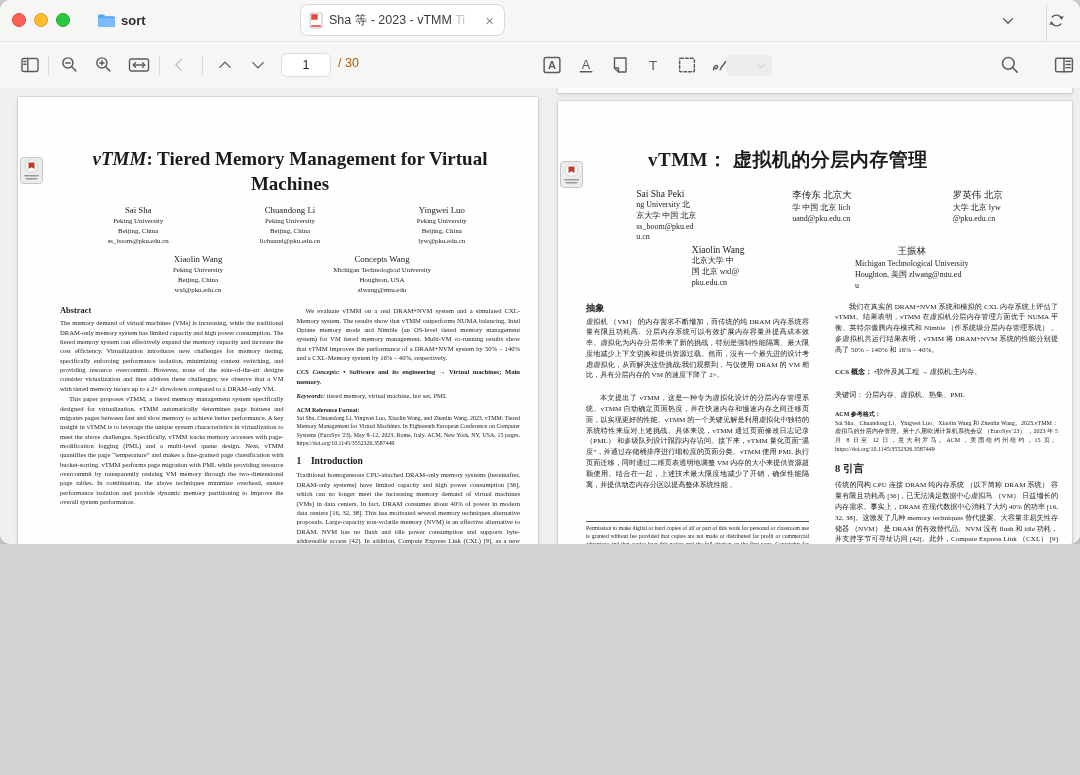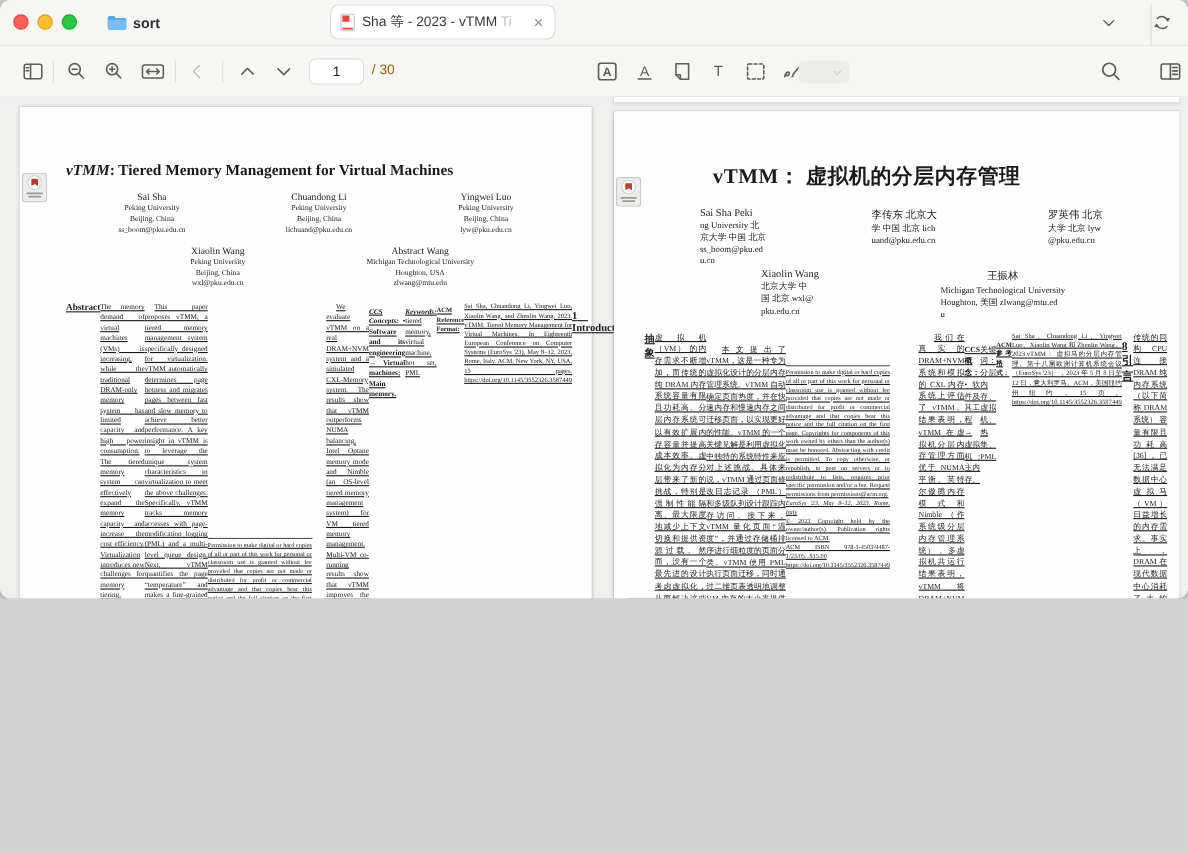--- a/index.html
+++ b/index.html
@@ -35,29 +35,29 @@
   .content{position:absolute;left:0;top:88px;width:100%;height:687px;background:#efefee;overflow:hidden;}
   .paper{position:absolute;background:#fefefe;box-shadow:0 0 1px rgba(0,0,0,.35),0 1px 4px rgba(0,0,0,.16);}
   .p-en{left:18px;top:9px;width:520px;height:665px;}
   .p-en-next{left:18px;top:682px;width:520px;height:10px;}
   .p-zh-prev{left:558px;top:0;width:514px;height:5px;}
   .p-zh{left:558px;top:13px;width:514px;height:745px;}
   .badge{position:absolute;left:2px;top:60px;}
   
   .serif{font-family:"Liberation Serif","DejaVu Serif",serif;color:#1b1b1b;}
   .p-en .inner{padding:50px 18px 0 42px;}
-  .en-title{font-size:14px;font-weight:bold;line-height:1.3;}
+  .en-title{font-size:19px;font-weight:bold;text-align:center;line-height:1.3;}
   .en-title .em{font-style:italic;}
   .authors-row{display:flex;justify-content:center;margin-top:9px;}
   .authors-row .auth{width:33%;text-align:center;}
   .authors-row2 .auth{width:40%;}
   .author-name{font-size:8.8px;margin-bottom:1px;}
   .author-details{font-size:6.9px;line-height:1.4;white-space:pre-line;}
   .cols{display:flex;gap:13px;margin-top:12px;}
-  .col{flex:1;min-width:0;display:flex;flex-direction:row;text-decoration:underline;}
+  .col{flex:1;min-width:0;display:flex;flex-direction:column;}
   .p-en .cols{height:402px;}
   .en-body p{font-size:6.6px;line-height:1.42;text-align:justify;margin:0 0 1px;}
   .h-abs{font-size:8.4px;font-weight:bold;margin:0 0 3px;}
   .ind{text-indent:9px;}
   .fnote{margin-top:auto;border-top:.7px solid #555;padding-top:3px;}
   .fnote p{font-size:5.7px;line-height:1.4;margin:0;}
   .fnote .it{font-style:italic;}
   .lbl{font-weight:bold;font-style:italic;}
   .lblb{font-weight:bold;}
   .acm{font-size:5.9px !important;}
@@ -282,21 +282,21 @@
             </div>
         </div>
         <div class="authors-row authors-row2">
           <div class="auth">
               <div class="author-name">Xiaolin Wang</div>
               <div class="author-details">Peking University
 Beijing, China
 wxl@pku.edu.cn</div>
             </div>
           <div class="auth">
-              <div class="author-name">Abstract Wang</div>
+              <div class="author-name">Concepts Wang</div>
               <div class="author-details">Michigan Technological University
 Houghton, USA
 zlwang@mtu.edu</div>
             </div>
         </div>
         <div class="cols en-body">
           <div class="col">
             <div class="h-abs">Abstract</div>
             <p>The memory demand of virtual machines (VMs) is increasing, while the traditional DRAM-only memory system has limited capacity and high power consumption. The tiered memory system can effectively expand the memory capacity and increase the cost efficiency. Virtualization introduces new challenges for memory tiering, specifically enforcing performance isolation, minimizing context switching, and providing resource overcommit. However, none of the state-of-the-art designs consider virtualization and thus address these challenges; we observe that a VM with tiered memory incurs up to a 2× slowdown compared to a DRAM-only VM.</p>
             <p class="ind">This paper proposes vTMM, a tiered memory management system specifically designed for virtualization. vTMM automatically determines page hotness and migrates pages between fast and slow memory to achieve better performance. A key insight in vTMM is to leverage the unique system characteristics in virtualization to meet the above challenges. Specifically, vTMM tracks memory accesses with page-modification logging (PML) and a multi-level queue design. Next, vTMM quantifies the page “temperature” and makes a fine-grained page classification with bucket-sorting. vTMM performs page migration with PML while providing resource overcommit by transparently resizing VM memory through the two-dimensional page tables. In combination, the above techniques minimize overhead, ensure performance isolation and provide dynamic memory partitioning to improve the overall system performance.</p>

